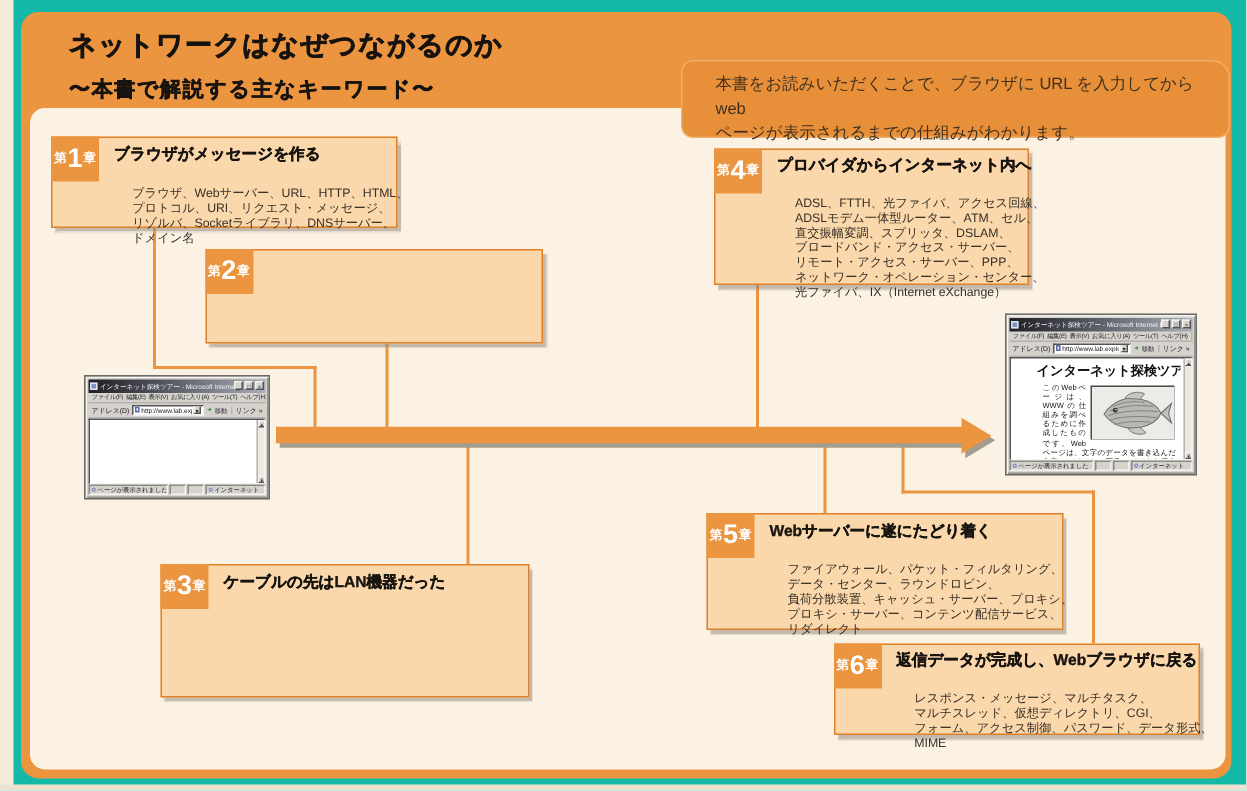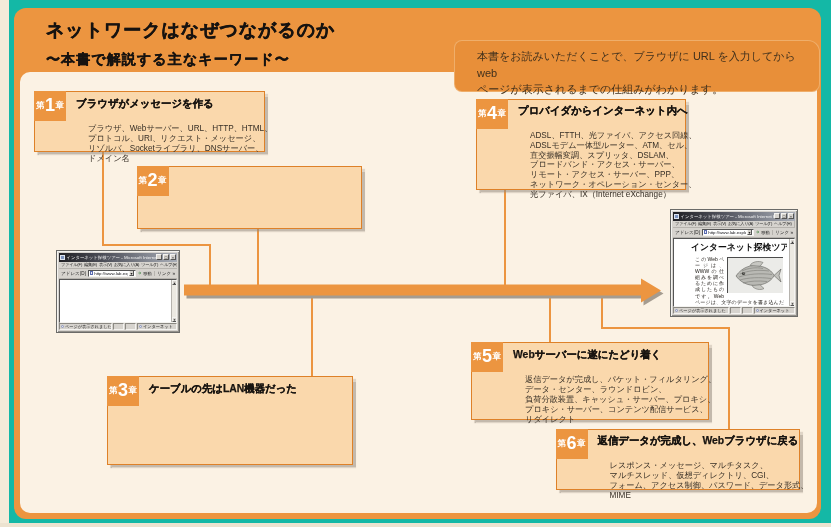--- a/index.html
+++ b/index.html
@@ -144,21 +144,21 @@
 光ファイバ、IX（Internet eXchange）</p>
   </section>
 
   <section class="chap" style="left:471px;top:342px;width:238px;height:78px;">
     <div class="badge">
         <span class="b-pre">第</span>
         <span class="b-num">5</span>
         <span class="b-post">章</span>
       </div>
     <h2 class="c-title">Webサーバーに遂にたどり着く</h2>
-    <p class="c-keys">返信データが完成し、パケット・フィルタリング、
+    <p class="c-keys">ファイアウォール、パケット・フィルタリング、
 データ・センター、ラウンドロビン、
 負荷分散装置、キャッシュ・サーバー、プロキシ、
 プロキシ・サーバー、コンテンツ配信サービス、
 リダイレクト</p>
   </section>
 
   <section class="chap" style="left:555.5px;top:428.5px;width:244px;height:61px;">
     <div class="badge">
         <span class="b-pre">第</span>
         <span class="b-num">6</span>

